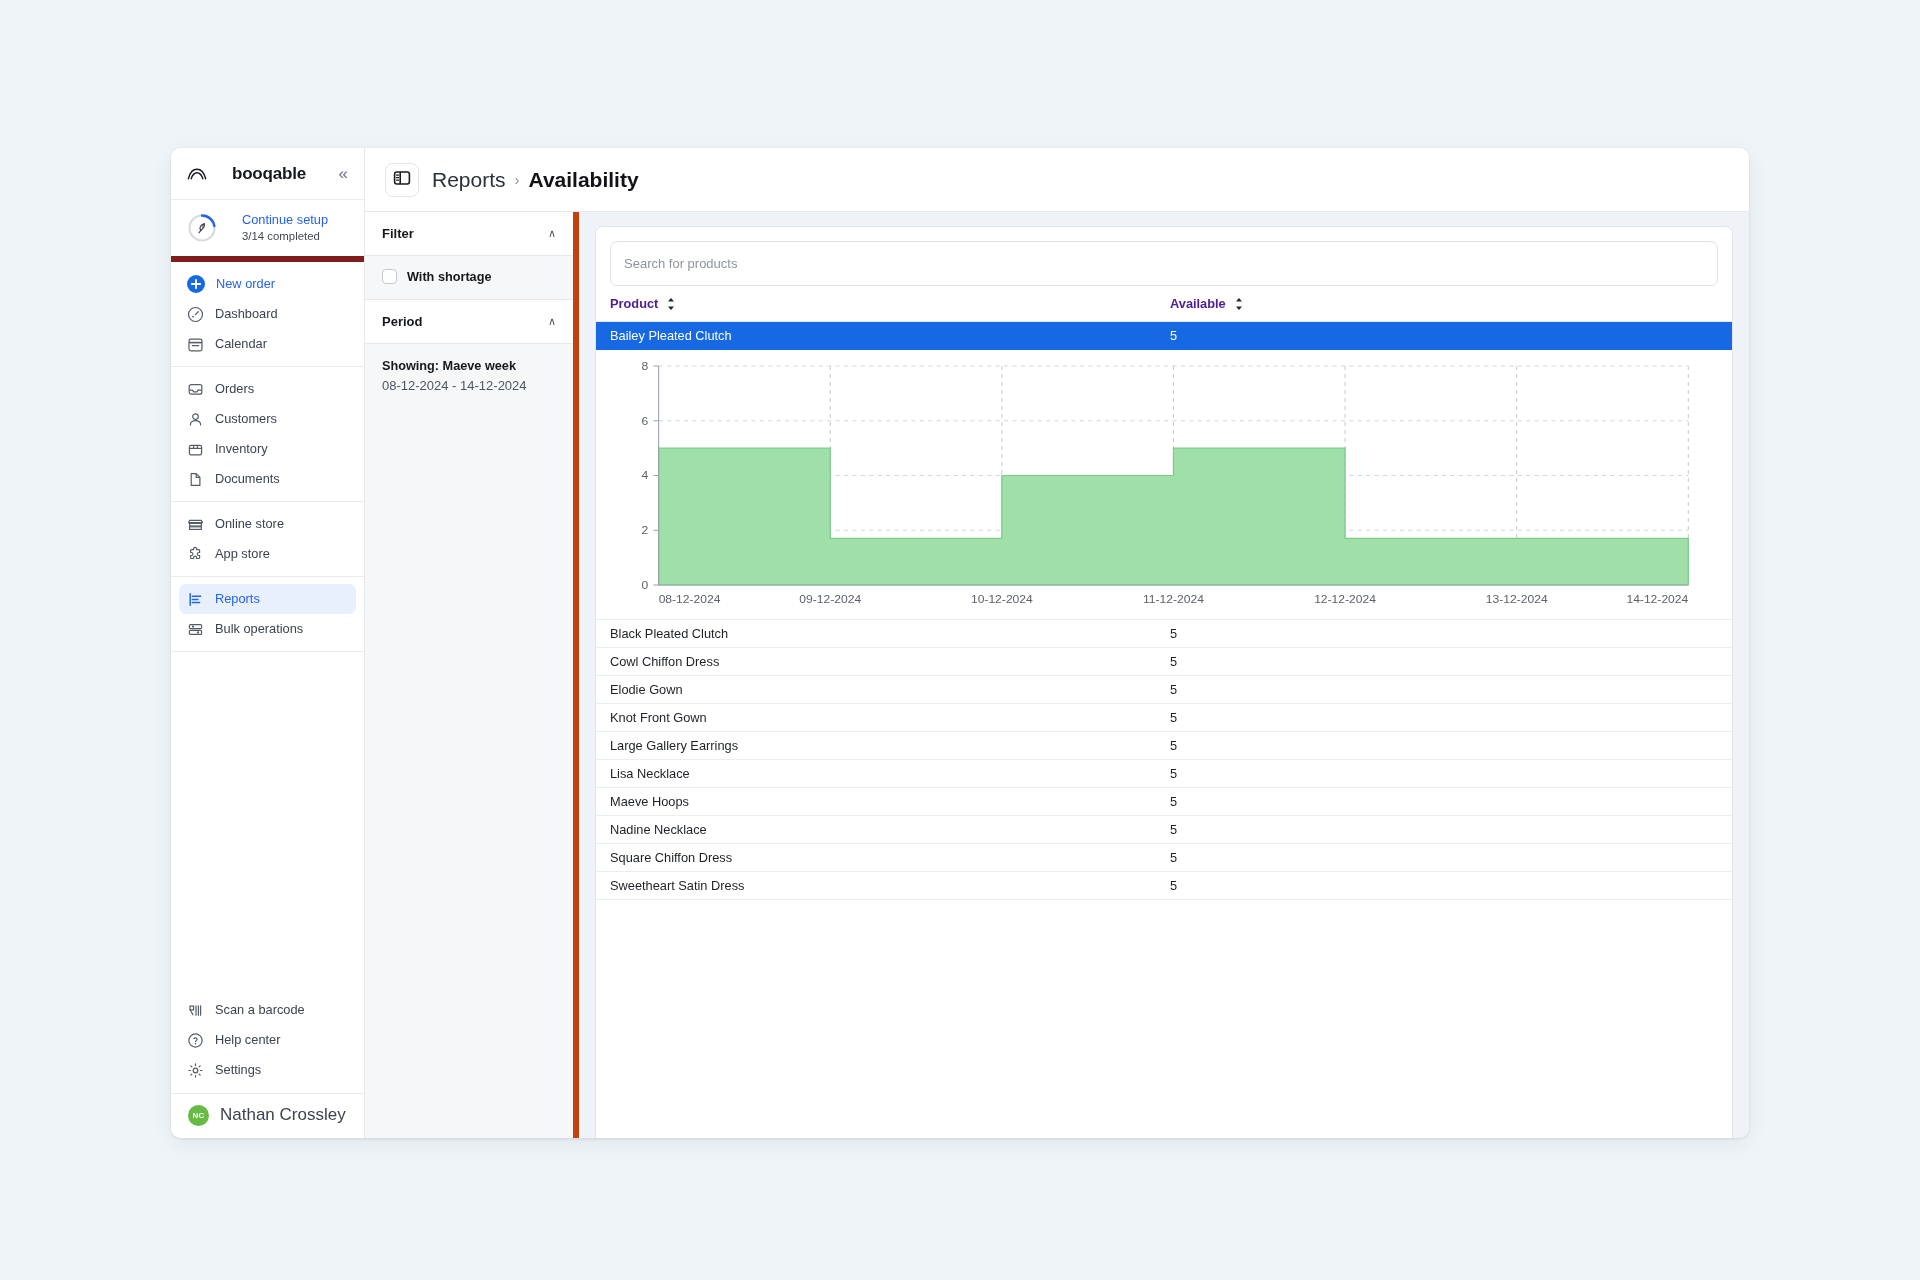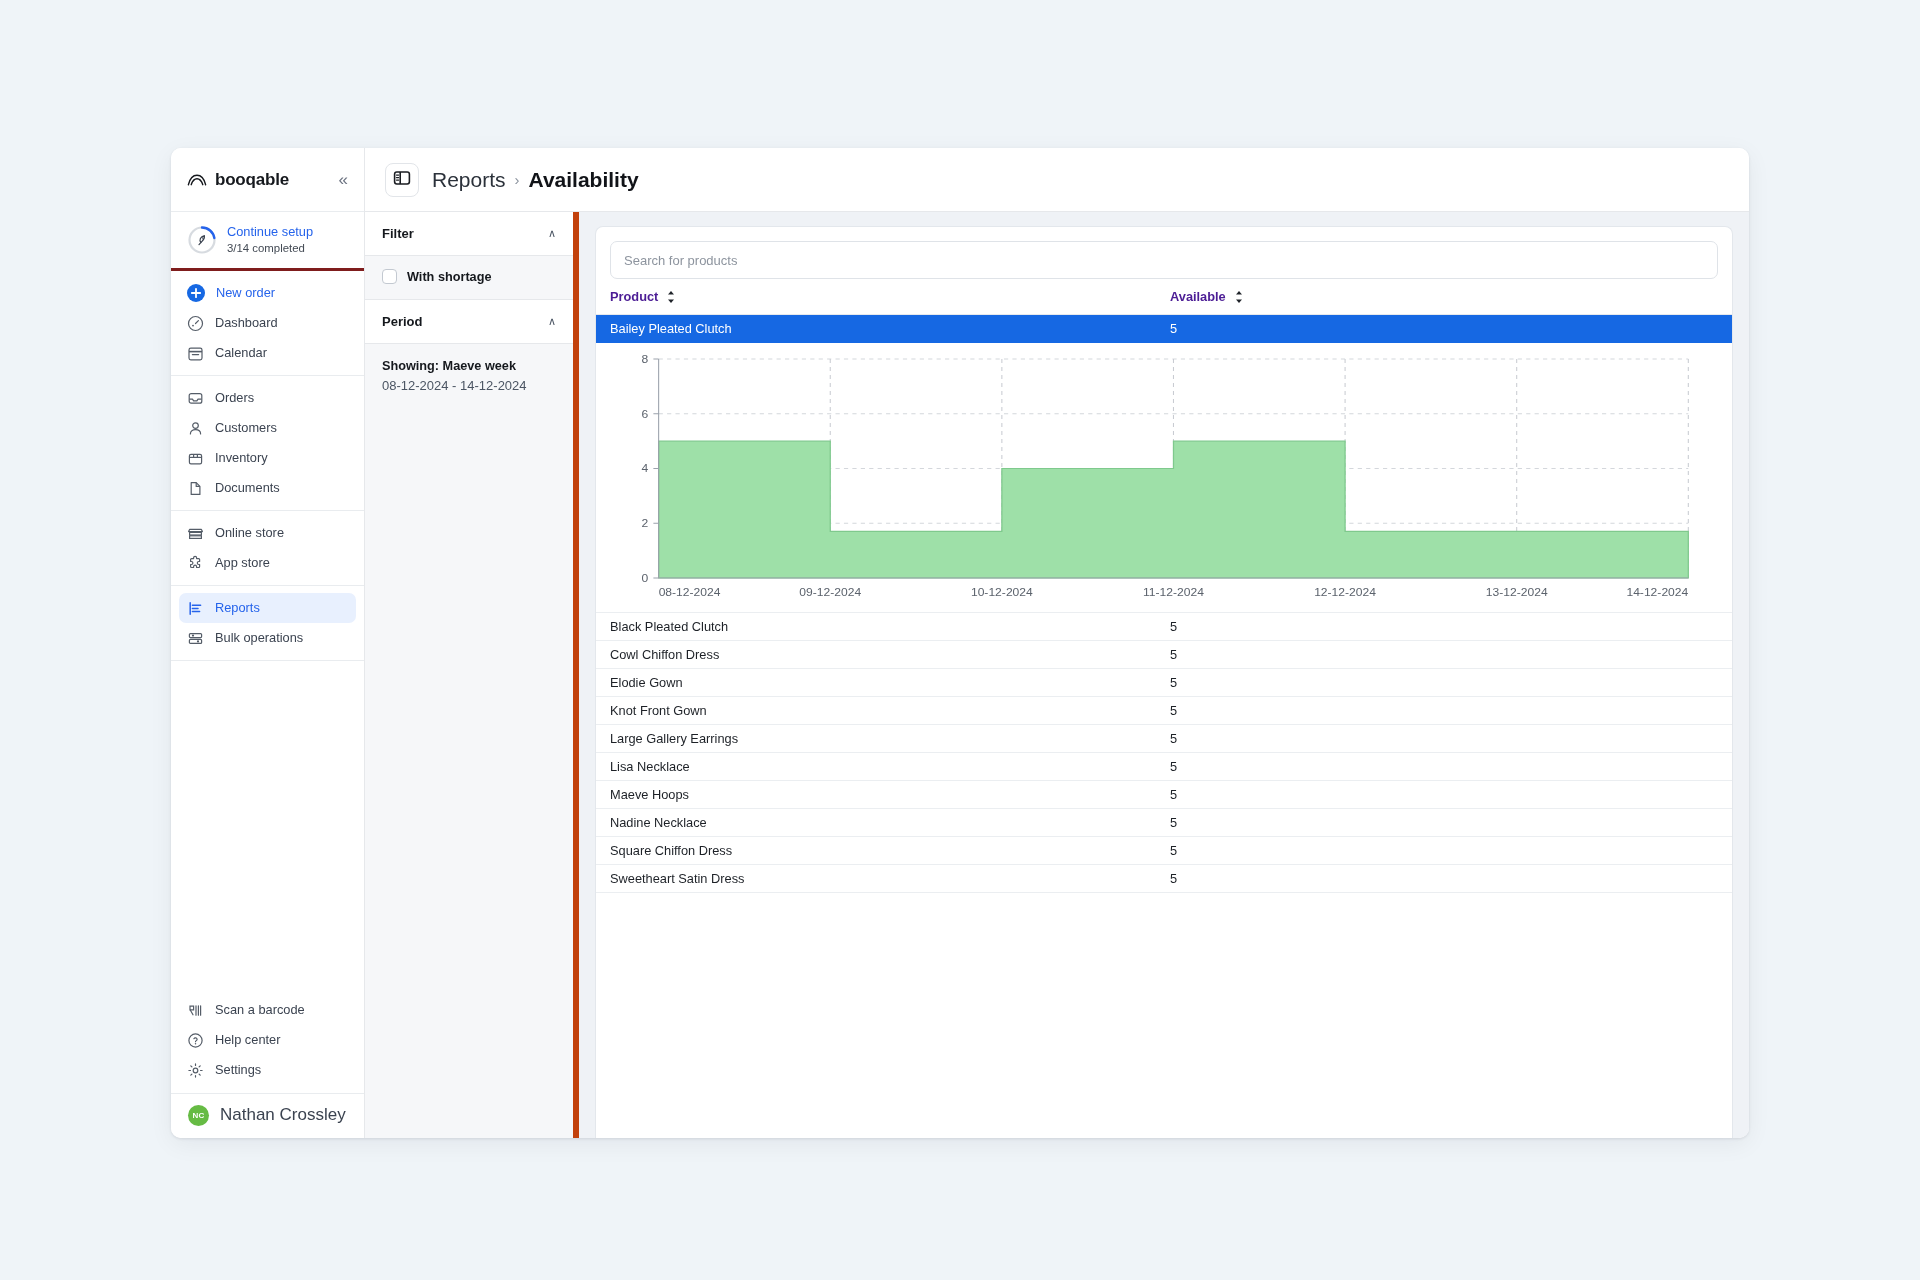--- a/index.html
+++ b/index.html
@@ -23,39 +23,39 @@
   
   .sidebar {
     width: 194px;
     flex: 0 0 194px;
     background: #fff;
     border-right: 1px solid #e6e8eb;
     display: flex;
     flex-direction: column;
   }
   .sb-brand {
-    height: 64px;
+    height: 52px;
     display: flex; align-items: center;
     padding: 0 14px 0 16px;
     border-bottom: 1px solid #e9ecef;
-    gap: 8px;
+    gap: 25px;
   }
   .brand-mark { width: 20px; height: 14px; flex: 0 0 20px; display:block; }
   .brand-name {
     font-size: 17px; font-weight: 700; color: #15181d;
     letter-spacing: -0.2px; flex: 1;
   }
   .collapse-btn {
     color: #6b7280; font-size: 17px; line-height: 1;
     cursor: pointer; padding: 2px 2px;
   }
   .sb-setup {
-    display: flex; align-items: center; gap: 11px;
+    display: flex; align-items: center; gap: 26px;
     padding: 12px 14px 13px 17px;
-    border-bottom: 3px solid #7f1d1d;
+    border-bottom: 6px solid #7f1d1d;
     cursor: pointer;
   }
   .setup-ring { position: relative; width: 28px; height: 28px; flex: 0 0 28px; }
   .setup-ring svg { display:block; }
   .setup-txt { display: flex; flex-direction: column; gap: 1px; }
   .setup-title { color: #2563eb; font-size: 12.8px; font-weight: 500; line-height: 1.25; }
   .setup-sub { color: #434a54; font-size: 11.4px; line-height: 1.25; }
 
   .sb-group { padding: 7px 0; border-bottom: 1px solid #e9ecef; }
   .sb-item {
@@ -147,21 +147,21 @@
     flex: 1 1 auto; min-height: 0;
     background: #fff;
     border: 1px solid #e3e7ec;
     border-radius: 8px 8px 0 0;
     border-bottom: none;
     display: flex; flex-direction: column;
     overflow: hidden;
   }
   .search-wrap { padding: 14px 14px 10px; }
   .search-input {
-    width: 100%; height: 38px;
+    width: 100%; height: 45px;
     border: 1px solid #dfe3e8; border-radius: 7px;
     padding: 0 13px; font-size: 13px; color: #101317;
     font-family: "Liberation Sans", sans-serif;
     background: #fff; outline: none;
   }
   .search-input::placeholder { color: #8d949e; }
 
   .tbl-head {
     display: flex; align-items: center;
     padding: 0 14px 10px 14px;

